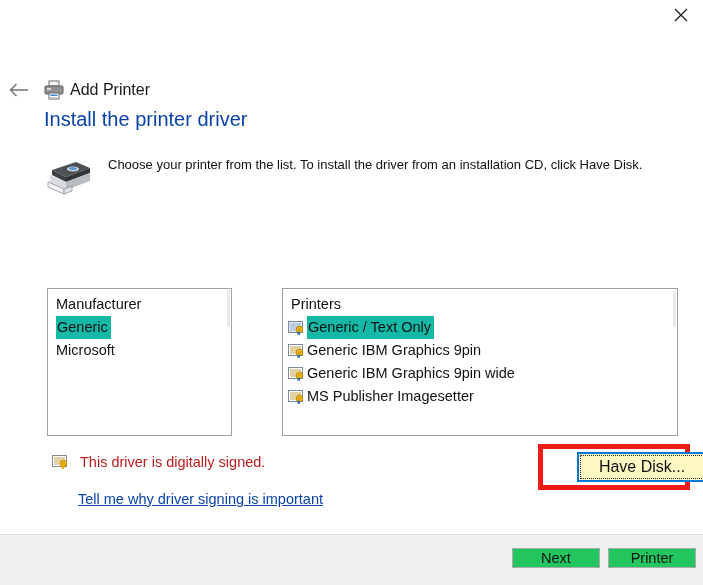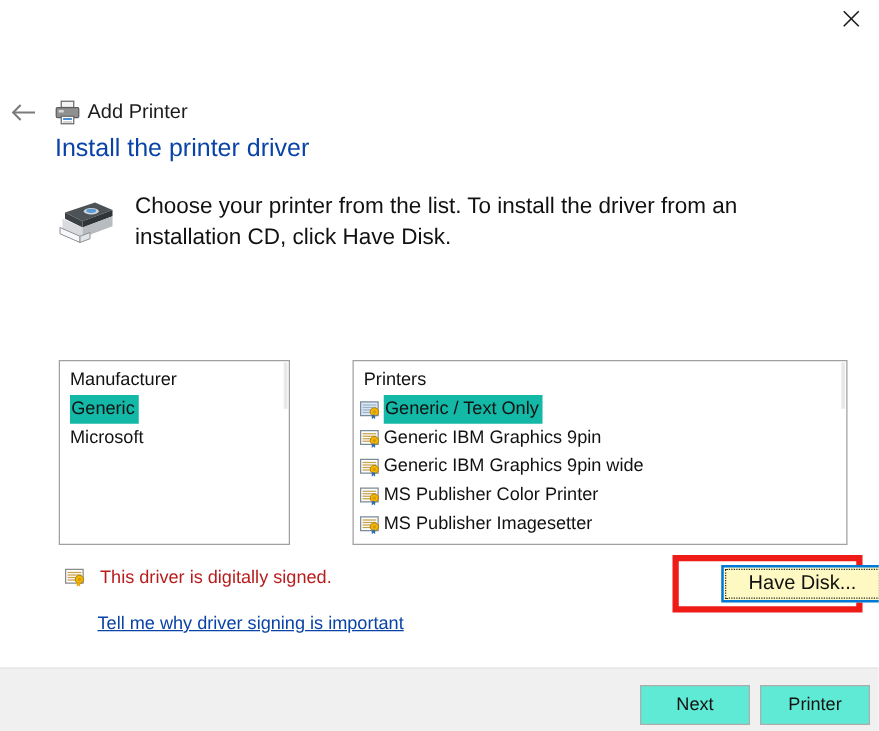--- a/index.html
+++ b/index.html
@@ -86,21 +86,21 @@
   }
   .big-printer-icon {
     position: absolute;
     left: 0; top: 4px;
     width: 52px; height: 44px;
   }
   .instruction-text {
     position: absolute;
     left: 66px; top: 0;
     width: 556px;
-    font-size: 18px;
+    font-size: 13px;
     line-height: 25px;
     color: #111111;
   }
 
   
   .listbox {
     position: absolute;
     background: #ffffff;
     border: 1px solid #a0a0a0;
     box-sizing: border-box;
@@ -213,22 +213,22 @@
   }
   .footer {
     position: absolute;
     left: 0; top: 535px;
     width: 703px; height: 50px;
     background: #f0f0f0;
   }
   .footer-btn {
     position: absolute;
     top: 13px;
-    width: 88px; height: 32px;
-    background: #5eead4;
+    width: 88px; height: 20px;
+    background: #22c55e;
     border: 1px solid #adadad;
     box-sizing: border-box;
     display: flex;
     align-items: center;
     justify-content: center;
     font-size: 14.5px;
     color: #111111;
     cursor: default;
   }
   .btn-next   { left: 512px; }
@@ -349,35 +349,20 @@
           <rect x="2" y="7.5" width="11" height="1" fill="#c8a24a"></rect>
           <rect x="2" y="9.5" width="7" height="1" fill="#c8a24a"></rect>
           <circle cx="11.5" cy="9.5" r="3.3" fill="#f2b705" stroke="#b07e06" stroke-width="0.8"></circle>
           <circle cx="11.5" cy="9.5" r="1.3" fill="#d79a04"></circle>
           <polygon points="9.4,11.8 9.4,15.3 10.8,14.2 12.1,15.3 12.1,11.8" fill="#2f6fb5"></polygon>
         </svg>
       </span>
       <span>Generic IBM Graphics 9pin wide</span>
     </div>
 
-    <div class="lb-row">
-      <span class="cert-icon">
-        <svg width="17" height="16" viewBox="0 0 17 16">
-          <rect x="0.5" y="1.5" width="14" height="11" fill="#ffffff" stroke="#7a8a99" stroke-width="1"></rect>
-          <rect x="2" y="3.5" width="11" height="1" fill="#c8a24a"></rect>
-          <rect x="2" y="5.5" width="11" height="1" fill="#c8a24a"></rect>
-          <rect x="2" y="7.5" width="11" height="1" fill="#c8a24a"></rect>
-          <rect x="2" y="9.5" width="7" height="1" fill="#c8a24a"></rect>
-          <circle cx="11.5" cy="9.5" r="3.3" fill="#f2b705" stroke="#b07e06" stroke-width="0.8"></circle>
-          <circle cx="11.5" cy="9.5" r="1.3" fill="#d79a04"></circle>
-          <polygon points="9.4,11.8 9.4,15.3 10.8,14.2 12.1,15.3 12.1,11.8" fill="#2f6fb5"></polygon>
-        </svg>
-      </span>
-      <span>MS Publisher Color Printer</span>
-    </div>
 
     <div class="lb-row">
       <span class="cert-icon">
         <svg width="17" height="16" viewBox="0 0 17 16">
           <rect x="0.5" y="1.5" width="14" height="11" fill="#ffffff" stroke="#7a8a99" stroke-width="1"></rect>
           <rect x="2" y="3.5" width="11" height="1" fill="#c8a24a"></rect>
           <rect x="2" y="5.5" width="11" height="1" fill="#c8a24a"></rect>
           <rect x="2" y="7.5" width="11" height="1" fill="#c8a24a"></rect>
           <rect x="2" y="9.5" width="7" height="1" fill="#c8a24a"></rect>
           <circle cx="11.5" cy="9.5" r="3.3" fill="#f2b705" stroke="#b07e06" stroke-width="0.8"></circle>

